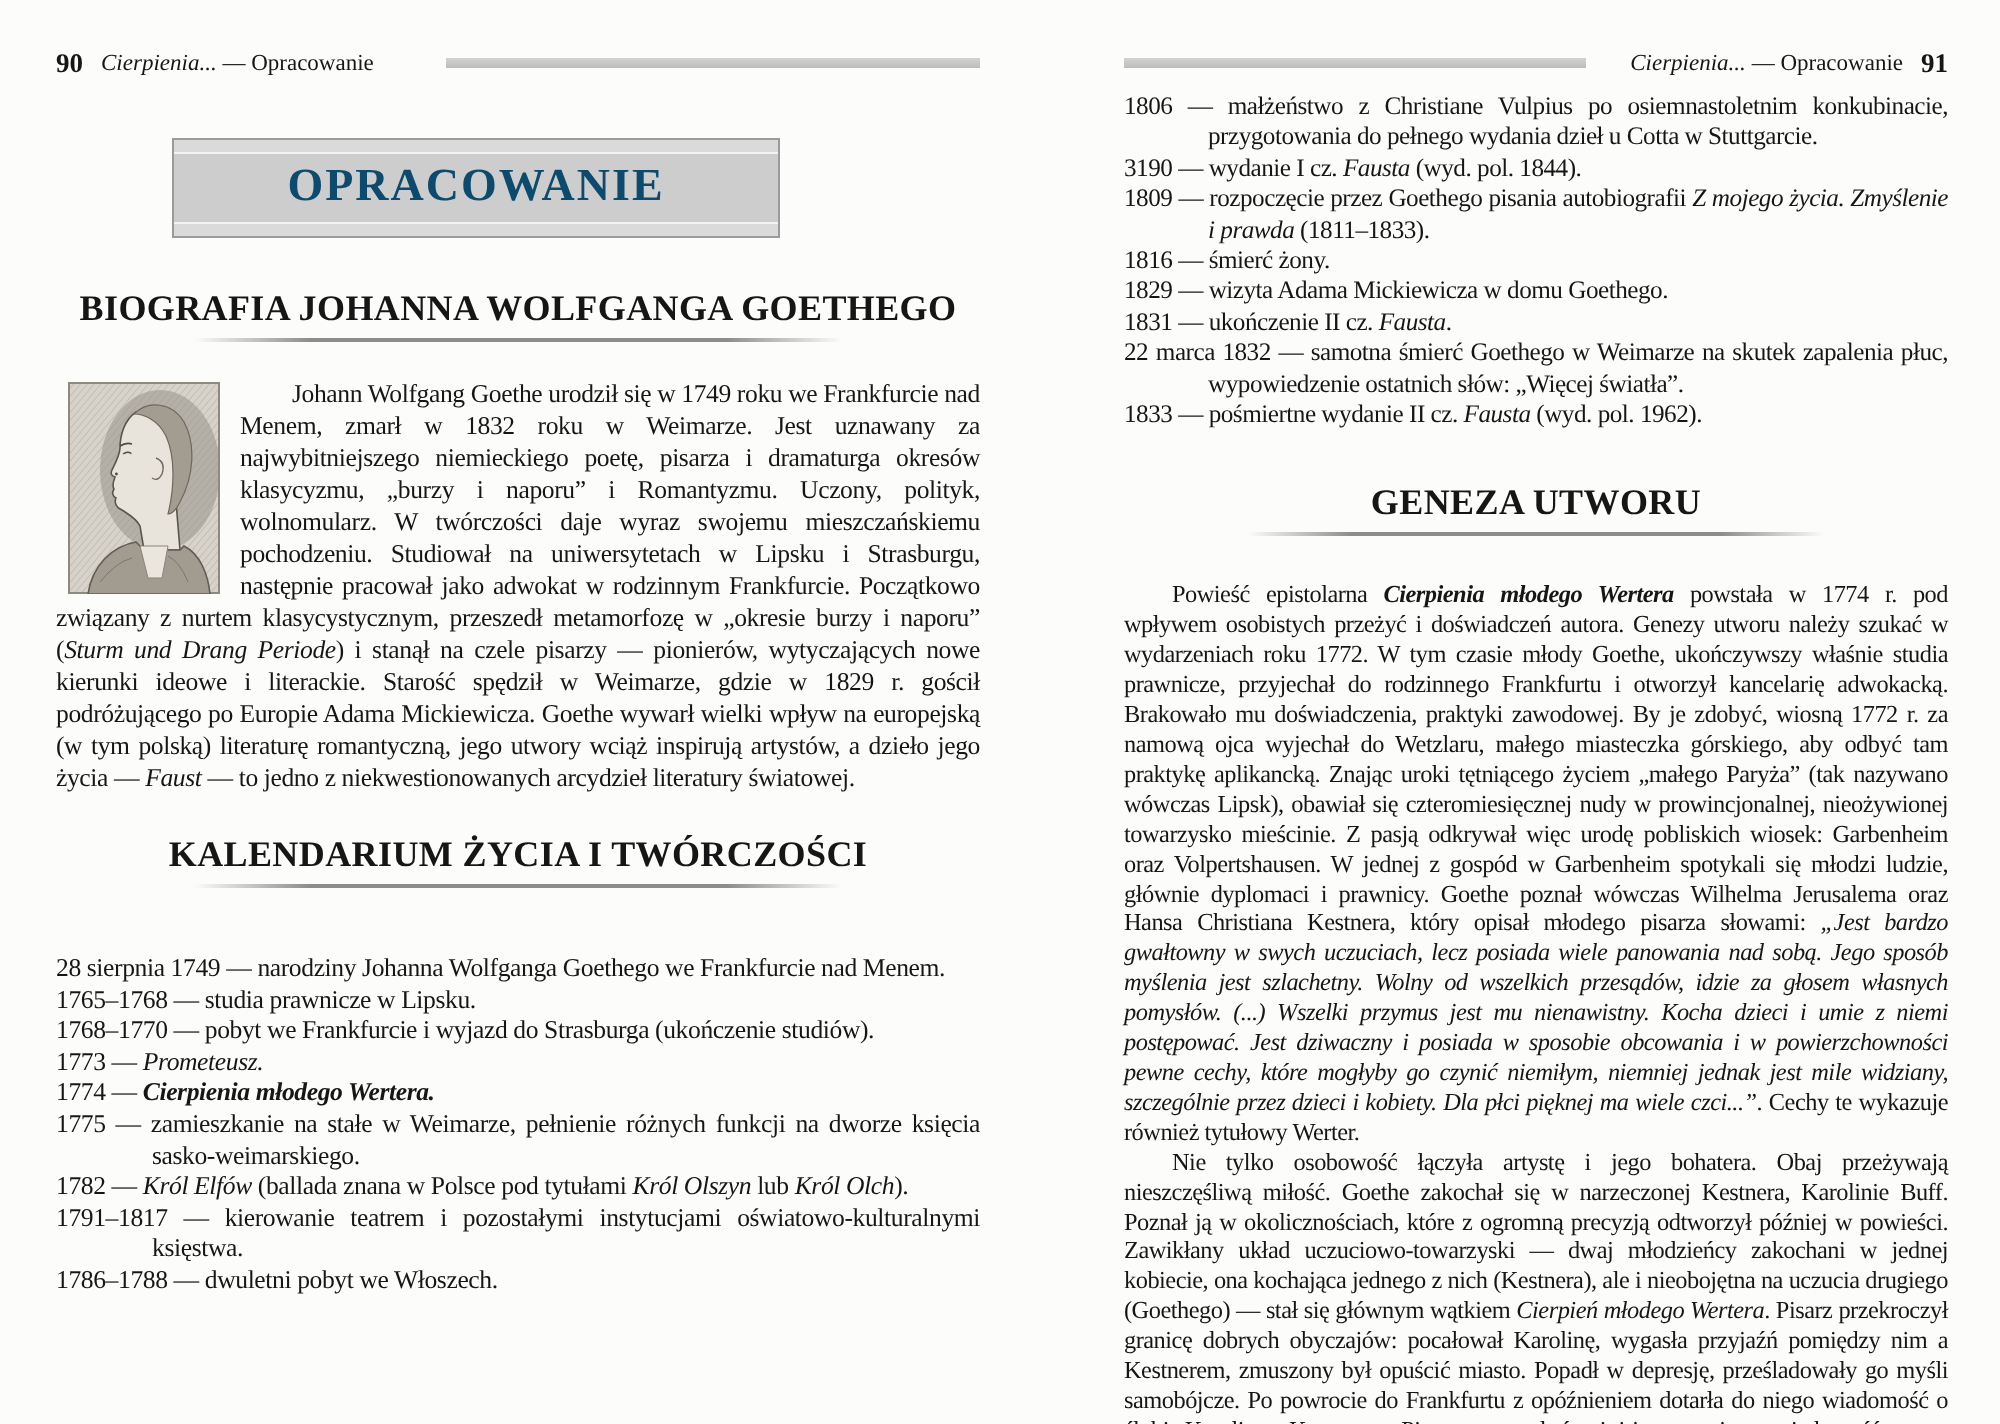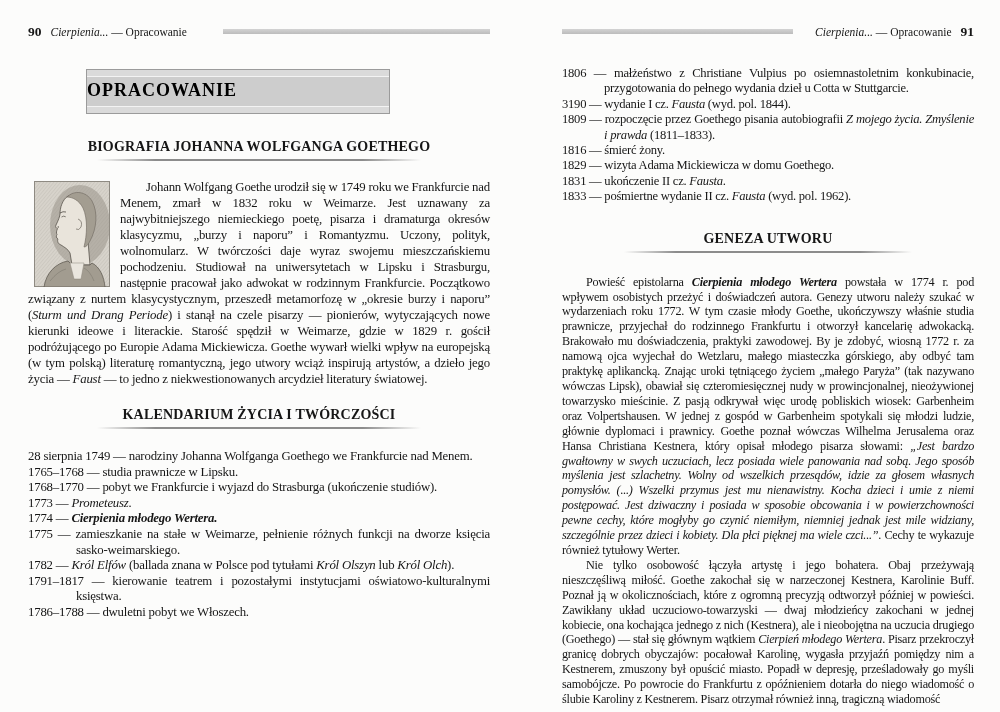--- a/index.html
+++ b/index.html
@@ -22,43 +22,43 @@
   .col-left .hdr-bar{margin-left:36px;}
   .col-right .hdr-bar{margin-right:22px;}
   .col-right .running-title{margin-right:9px;}
 
   
   .banner{margin:31px 0 0 58px;width:302px;border:1px solid #9b9b9b;background:#d9d9d9;}
   .banner-strip{height:6px;background:#dadada;}
   .banner-strip.top{border-bottom:1px solid #f3f3f3;}
   .banner-strip.bottom{border-top:1px solid #f3f3f3;}
   .banner-main{
-    background:#cdcdcd;padding:3px 0 5px;
-    font-size:18px;font-weight:bold;letter-spacing:1px;color:#000000;
+    background:#cdcdcd;text-align:center;padding:3px 0 5px;
+    font-size:23px;font-weight:bold;letter-spacing:1px;color:#0c4a6e;
   }
 
   
-  .section-heading{margin-top:25px;text-align:center;font-weight:bold;font-size:14px;letter-spacing:.2px;}
+  .section-heading{margin-top:25px;text-align:center;font-weight:bold;font-size:18px;letter-spacing:.2px;}
   .heading-rule{
     height:2px;margin:4px auto 0;width:70%;
     background:linear-gradient(to right,rgba(130,130,130,0),#8c8c8c 18%,#8c8c8c 82%,rgba(130,130,130,0));
   }
   .mt-k{margin-top:20px;}
   .mt-g{margin-top:26px;}
 
   
   .bio{margin-top:18px;font-size:12.8px;line-height:16px;letter-spacing:-.2px;text-align:justify;text-indent:26px;}
   .portrait{float:left;width:76px;height:106px;margin:2px 10px 4px 6px;}
   .portrait svg{display:block;width:100%;height:100%;}
 
   
   .timeline{text-align:justify;}
-  .timeline-l{margin-top:20px;font-size:12.8px;line-height:15.6px;letter-spacing:-.2px;}
+  .timeline-l{margin-top:33px;font-size:12.8px;line-height:15.6px;letter-spacing:-.2px;}
   .timeline-l .timeline-item{padding-left:48px;text-indent:-48px;}
-  .timeline-r{margin-top:28px;font-size:12.6px;line-height:15.4px;letter-spacing:-.25px;}
+  .timeline-r{margin-top:8px;font-size:12.6px;line-height:15.4px;letter-spacing:-.25px;}
   .timeline-r .timeline-item{padding-left:42px;text-indent:-42px;}
 
   
   .bodytext{font-size:12.2px;line-height:14.9px;letter-spacing:-.25px;text-align:justify;text-indent:24px;}
   .bodytext.first{margin-top:22px;}
 
   
   .r-n{}
   .r-b{font-weight:normal;}
   .r-i{font-style:italic;}
@@ -132,20 +132,21 @@
     <span class="pagenum">91</span>
   </div>
 
   <div class="timeline timeline-r">
       <div class="timeline-item"><span class="r-n">1806 — małżeństwo z Christiane Vulpius po osiemnastoletnim konkubinacie, przygotowania do pełnego wydania dzieł u Cotta w Stuttgarcie.</span></div>
       <div class="timeline-item"><span class="r-n">3190 — wydanie I cz. </span><span class="r-i">Fausta</span><span class="r-n"> (wyd. pol. 1844).</span></div>
       <div class="timeline-item"><span class="r-n">1809 — rozpoczęcie przez Goethego pisania autobiografii </span><span class="r-i">Z mojego życia. Zmyślenie i prawda</span><span class="r-n"> (1811–1833).</span></div>
       <div class="timeline-item"><span class="r-n">1816 — śmierć żony.</span></div>
       <div class="timeline-item"><span class="r-n">1829 — wizyta Adama Mickiewicza w domu Goethego.</span></div>
       <div class="timeline-item"><span class="r-n">1831 — ukończenie II cz. </span><span class="r-i">Fausta</span><span class="r-n">.</span></div>
+      <div class="timeline-item"><span class="r-n">22 marca 1832 — samotna śmierć Goethego w Weimarze na skutek zapalenia płuc, wypowiedzenie ostatnich słów: „Więcej światła”.</span></div>
       <div class="timeline-item"><span class="r-n">1833 — pośmiertne wydanie II cz. </span><span class="r-i">Fausta</span><span class="r-n"> (wyd. pol. 1962).</span></div>
     </div>
 
   <div class="section-heading mt-g">GENEZA UTWORU</div>
   <div class="heading-rule"></div>
 
   <div class="bodytext first"><span class="r-b">Powieść epistolarna </span><span class="r-bi">Cierpienia młodego Wertera</span><span class="r-b"> powstała w 1774 r. pod wpływem osobistych przeżyć i doświadczeń autora.</span><span class="r-n"> Genezy utworu należy szukać w wydarzeniach roku 1772. W tym czasie młody Goethe, ukończywszy właśnie studia prawnicze, przyjechał do rodzinnego Frankfurtu i otworzył kancelarię adwokacką. Brakowało mu doświadczenia, praktyki zawodowej. By je zdobyć, wiosną 1772 r. za namową ojca wyjechał do Wetzlaru, małego miasteczka górskiego, aby odbyć tam praktykę aplikancką. Znając uroki tętniącego życiem „małego Paryża” (tak nazywano wówczas Lipsk), obawiał się czteromiesięcznej nudy w prowincjonalnej, nieożywionej towarzysko mieścinie. Z pasją odkrywał więc urodę pobliskich wiosek: Garbenheim oraz Volpertshausen. W jednej z gospód w Garbenheim spotykali się młodzi ludzie, głównie dyplomaci i prawnicy. </span><span class="r-b">Goethe poznał wówczas Wilhelma Jerusalema oraz Hansa Christiana Kestnera,</span><span class="r-n"> który opisał młodego pisarza słowami: </span><span class="r-i">„Jest bardzo gwałtowny w swych uczuciach, lecz posiada wiele panowania nad sobą. Jego sposób myślenia jest szlachetny. Wolny od wszelkich przesądów, idzie za głosem własnych pomysłów. (...) Wszelki przymus jest mu nienawistny. Kocha dzieci i umie z niemi postępować. Jest dziwaczny i posiada w sposobie obcowania i w powierzchowności pewne cechy, które mogłyby go czynić niemiłym, niemniej jednak jest mile widziany, szczególnie przez dzieci i kobiety. Dla płci pięknej ma wiele czci...”</span><span class="r-n">. Cechy te wykazuje również tytułowy Werter.</span></div>
   <div class="bodytext"><span class="r-n">Nie tylko osobowość łączyła artystę i jego bohatera. Obaj przeżywają nieszczęśliwą miłość. </span><span class="r-b">Goethe zakochał się w narzeczonej Kestnera, Karolinie Buff.</span><span class="r-n"> Poznał ją w okolicznościach, które z ogromną precyzją odtworzył później w powieści. Zawikłany układ uczuciowo-towarzyski — dwaj młodzieńcy zakochani w jednej kobiecie, ona kochająca jednego z nich (Kestnera), ale i nieobojętna na uczucia drugiego (Goethego) — stał się głównym wątkiem </span><span class="r-i">Cierpień młodego Wertera</span><span class="r-n">. Pisarz przekroczył granicę dobrych obyczajów: pocałował Karolinę, wygasła przyjaźń pomiędzy nim a Kestnerem, zmuszony był opuścić miasto. </span><span class="r-b">Popadł w depresję, prześladowały go myśli samobójcze.</span><span class="r-n"> Po powrocie do Frankfurtu z opóźnieniem dotarła do niego wiadomość o ślubie Karoliny z Kestnerem. Pisarz otrzymał również inną, tragiczną wiadomość</span></div>
 </div>
 

